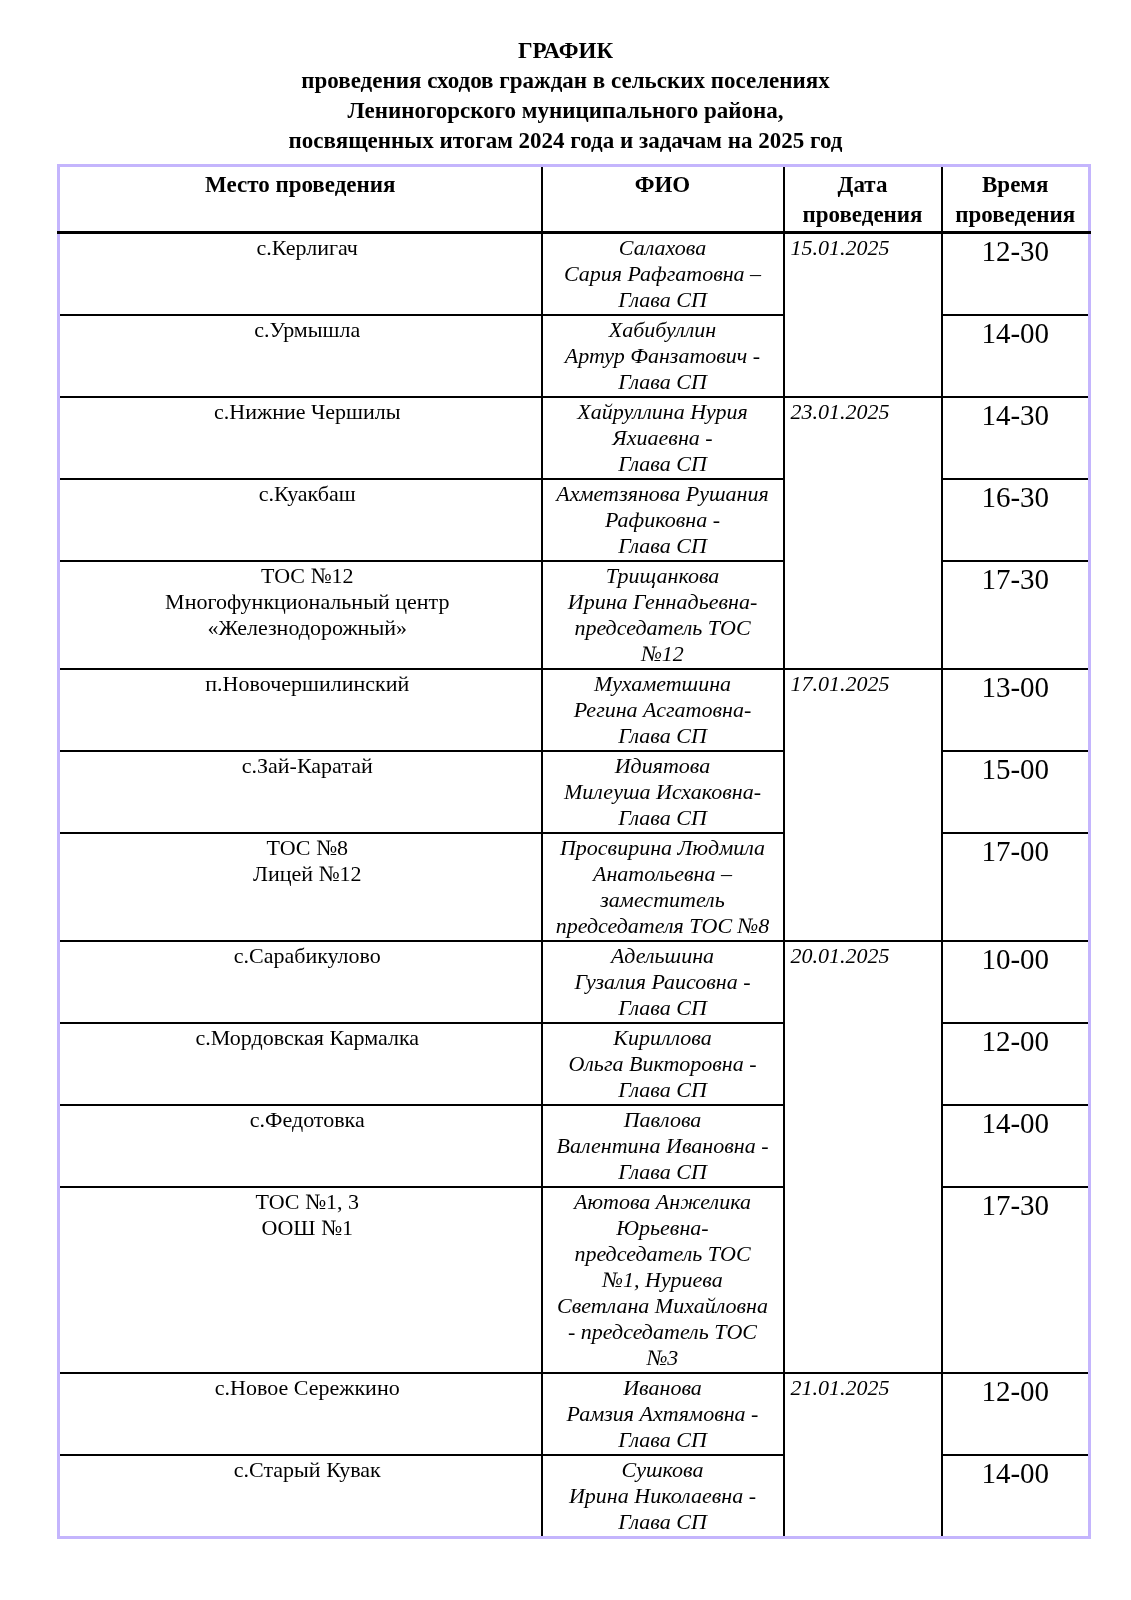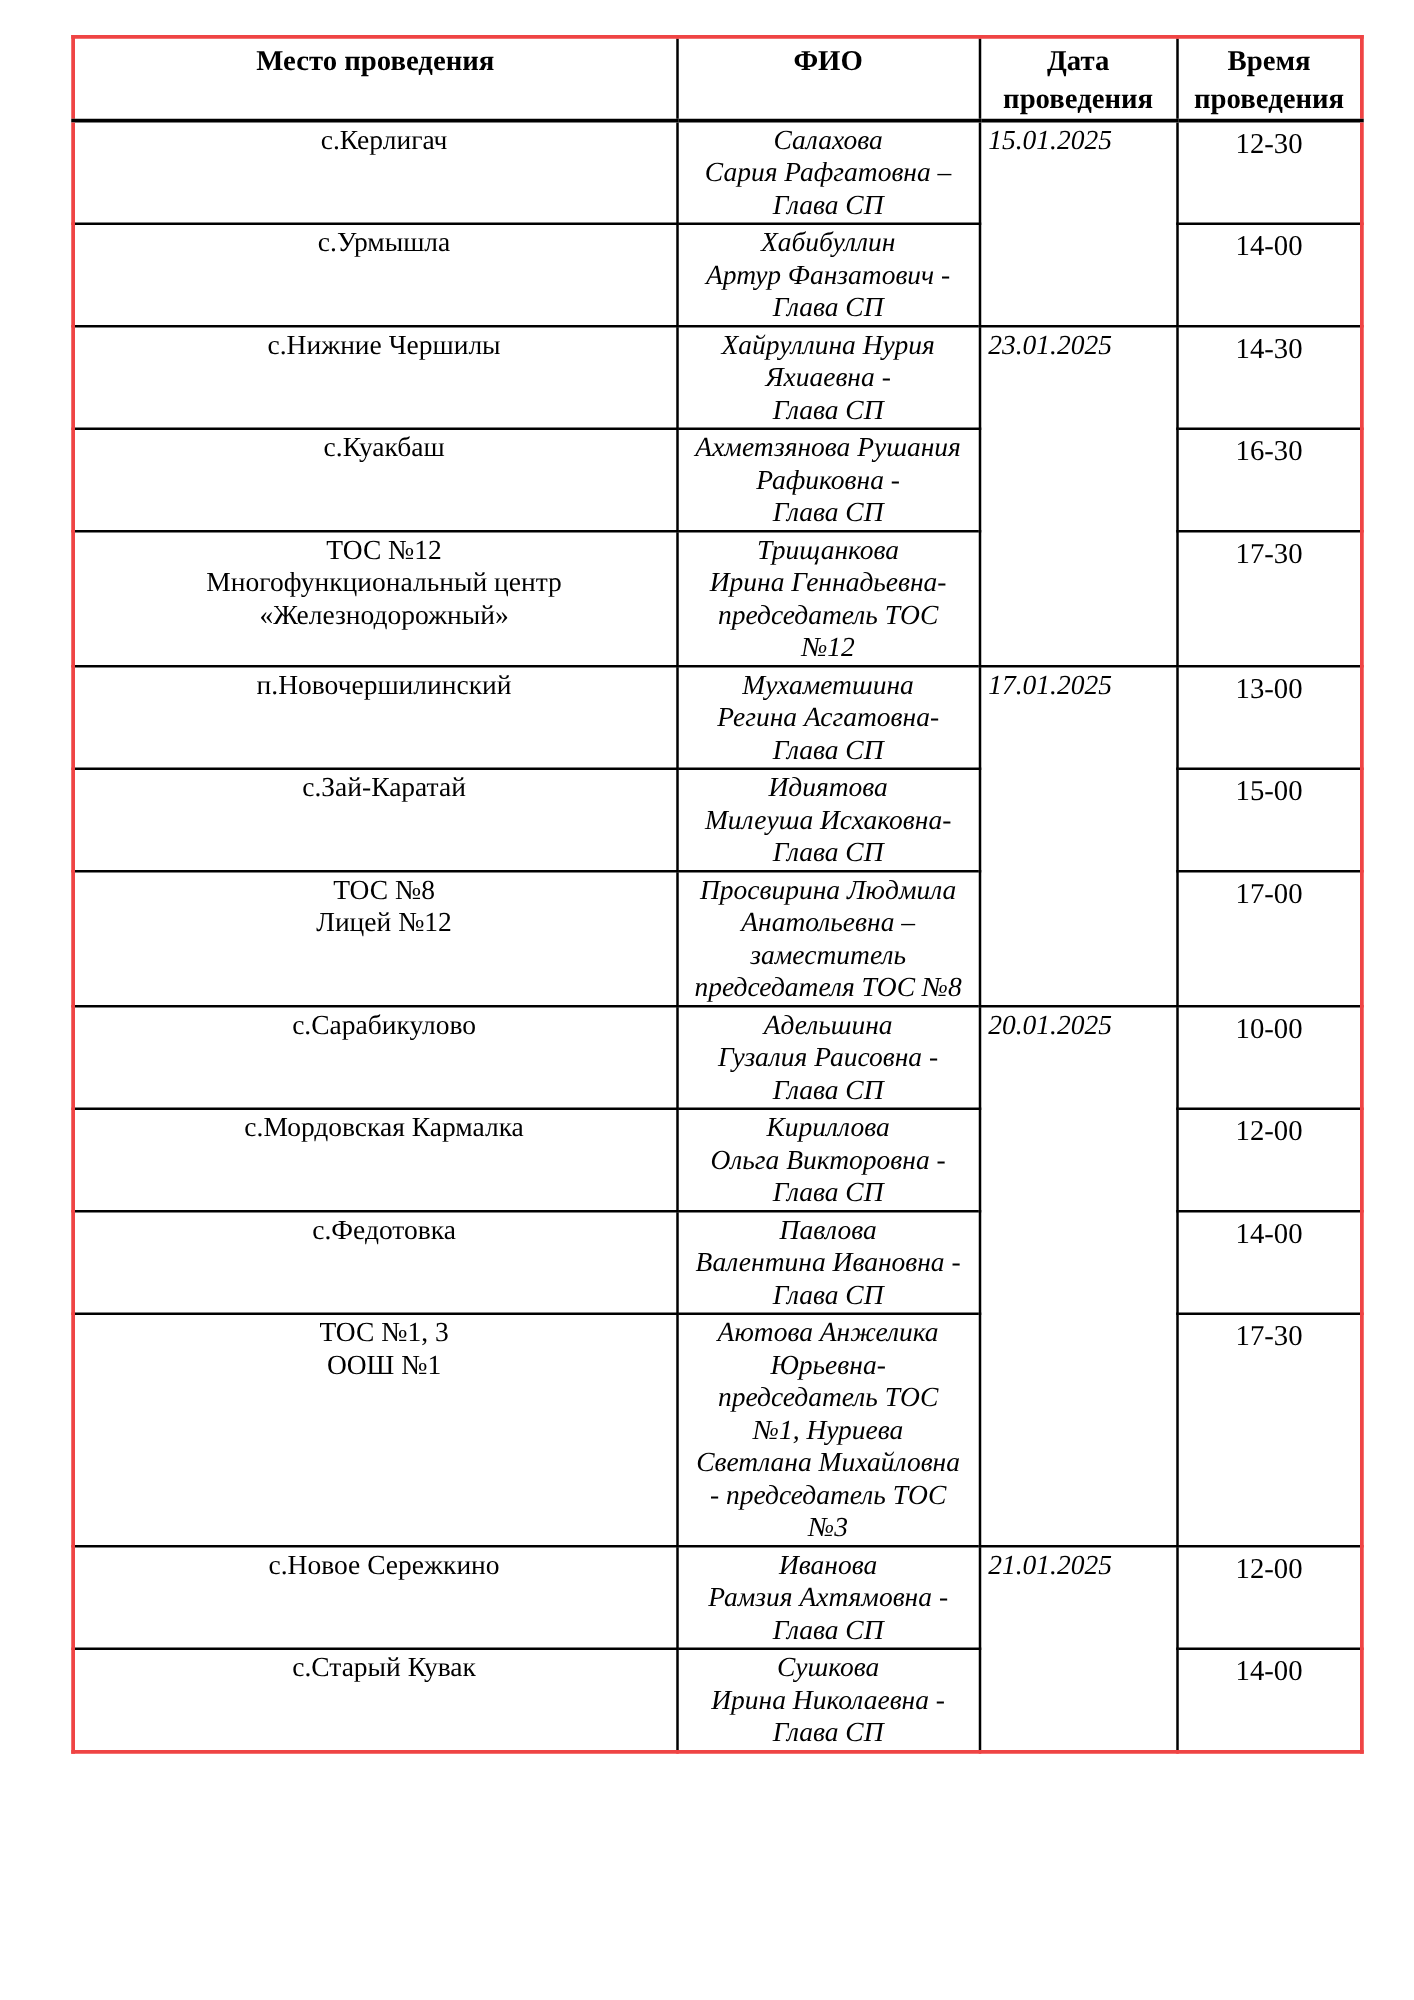--- a/index.html
+++ b/index.html
@@ -17,25 +17,25 @@
     overflow: hidden;
   }
   .title-block {
     padding-top: 36px;
     text-align: center;
     font-weight: bold;
     font-size: 23px;
     line-height: 30px;
   }
   .schedule-table {
-    margin: 28px 0 0 57px;
+    margin: 8px 0 0 57px;
     border-collapse: collapse;
     table-layout: fixed;
     width: 1031px;
-    border: 3px solid #ef4444;
+    border: 3px solid #c4b5fd;
   }
   .schedule-table col.c-place { width: 483px; }
   .schedule-table col.c-fio   { width: 242px; }
   .schedule-table col.c-date  { width: 158px; }
   .schedule-table col.c-time  { width: 148px; }
   .schedule-table th, .schedule-table td {
     border: 2px solid #000;
     vertical-align: top;
     padding: 1px 6px;
     white-space: pre-line;
@@ -58,29 +58,35 @@
   .schedule-table td.fio {
     text-align: center;
     font-style: italic;
   }
   .schedule-table td.date {
     text-align: left;
     font-style: italic;
   }
   .schedule-table td.time {
     text-align: center;
-    font-size: 23px;
+    font-size: 29px;
     padding-top: 4px;
   }
 </style>
 </head>
 <body>
 
 <div class="page">
 
+  <div class="title-block">
+    <div>ГРАФИК</div>
+    <div>проведения сходов граждан в сельских поселениях</div>
+    <div>Лениногорского муниципального района,</div>
+    <div>посвященных итогам 2024 года и задачам на 2025 год</div>
+  </div>
 
   <table class="schedule-table">
     <colgroup>
       <col class="c-place">
         <col class="c-fio">
         <col class="c-date">
         <col class="c-time">
     </colgroup>
     <thead>
       <tr>

